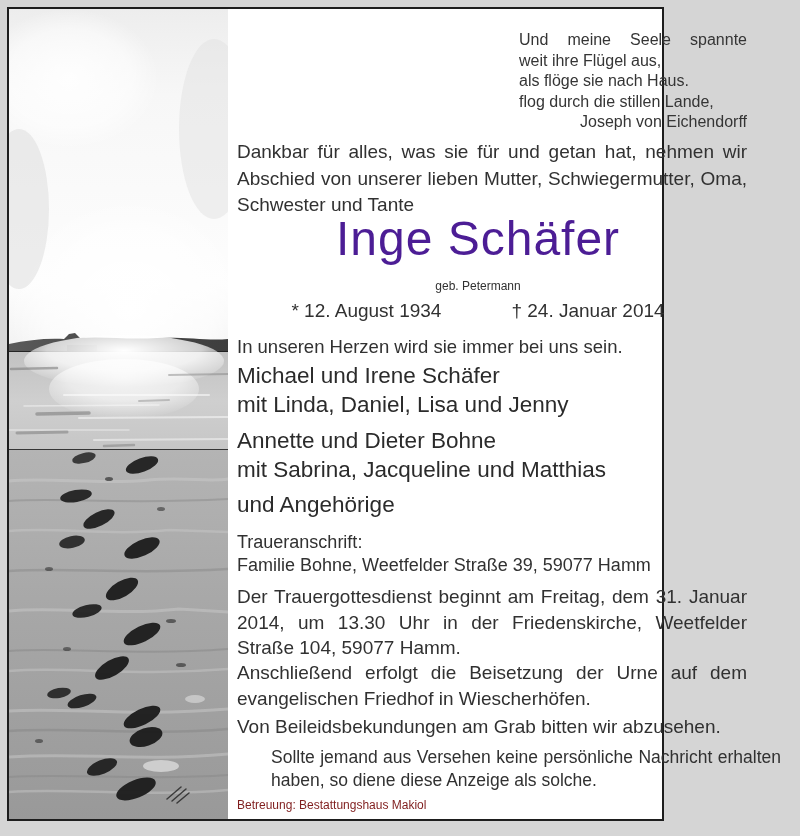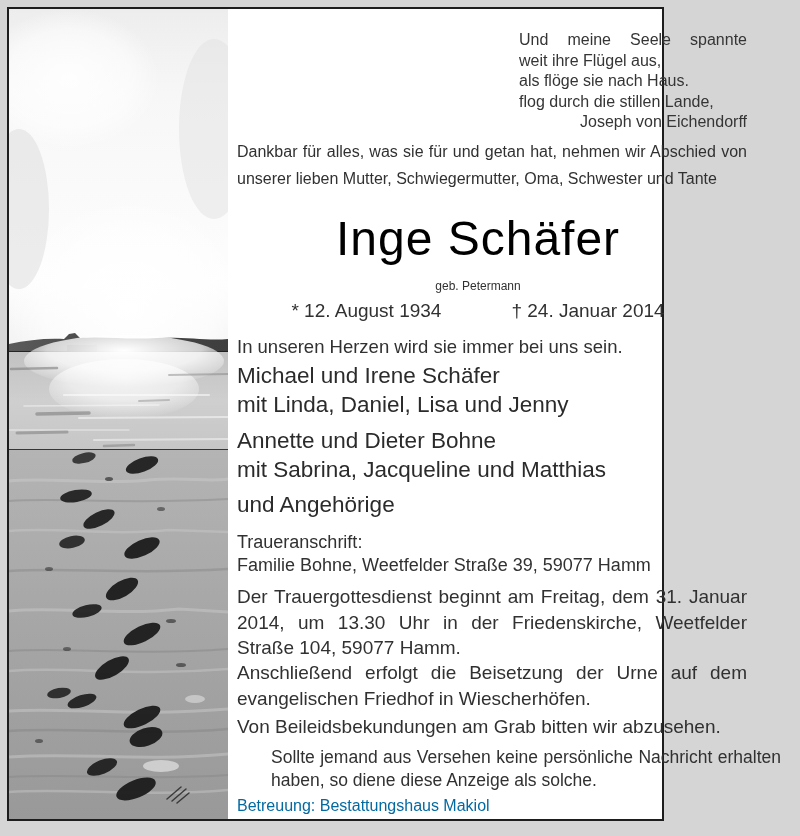--- a/index.html
+++ b/index.html
@@ -17,40 +17,40 @@
     border: 2px solid #1d1d1d;
   }
   .photo { position: absolute; left: 0; top: 0; width: 219px; height: 810px; display: block; }
 
   .txt { position: absolute; left: 228px; width: 510px; color: #313131; }
 
   .poem { position: absolute; left: 510px; top: 21px; width: 228px; font-size: 16px; line-height: 20.5px; color: #353535; }
   .poem-l1 { text-align: justify; text-align-last: justify; }
   .poem-attr { text-align: right; }
 
-  .intro { top: 130px; font-size: 16px; line-height: 26.5px; text-align: justify; }
+  .intro { top: 130px; font-size: 19px; line-height: 26.5px; text-align: justify; }
 
   .headline { left: 228px; width: 482px; text-align: center; }
-  .name { top: 201px; font-size: 48px; line-height: 58px; font-weight: 400; letter-spacing: 1px; color: #000000; }
+  .name { top: 201px; font-size: 48px; line-height: 58px; font-weight: 400; letter-spacing: 1px; color: #4c1d95; }
   .maiden { top: 266px; font-size: 12px; line-height: 22px; }
   .dates { top: 289px; font-size: 19px; line-height: 26px; display: flex; justify-content: center; gap: 70px; }
 
   .herzen { top: 326px; font-size: 18.5px; line-height: 24px; }
 
   .mourner { font-size: 22.5px; line-height: 30px; color: #2b2b2b; }
   .m1 { top: 352px; } .m2 { top: 381px; } .m3 { top: 417px; } .m4 { top: 446px; } .m5 { top: 481px; }
 
   .addr { top: 522px; font-size: 18px; line-height: 23px; }
 
   .para { font-size: 19px; line-height: 25.5px; text-align: justify; }
   .service { top: 575px; }
   .burial { top: 651px; }
   .condolences { top: 705px; text-align: left; }
   .notice { top: 737px; font-size: 17.5px; line-height: 23px; margin-left: 34px; }
-  .footer { top: 788px; font-size: 16px; line-height: 17px; color: #0369a1; }
+  .footer { top: 788px; font-size: 12px; line-height: 17px; color: #7f1d1d; }
 </style>
 </head>
 <body>
 
 <div class="stage">
   <div class="card">
 
     <svg class="photo" viewBox="0 0 219 810" preserveAspectRatio="none" aria-hidden="true">
       <defs>
         <linearGradient id="skyG" x1="0" y1="0" x2="0" y2="1">

